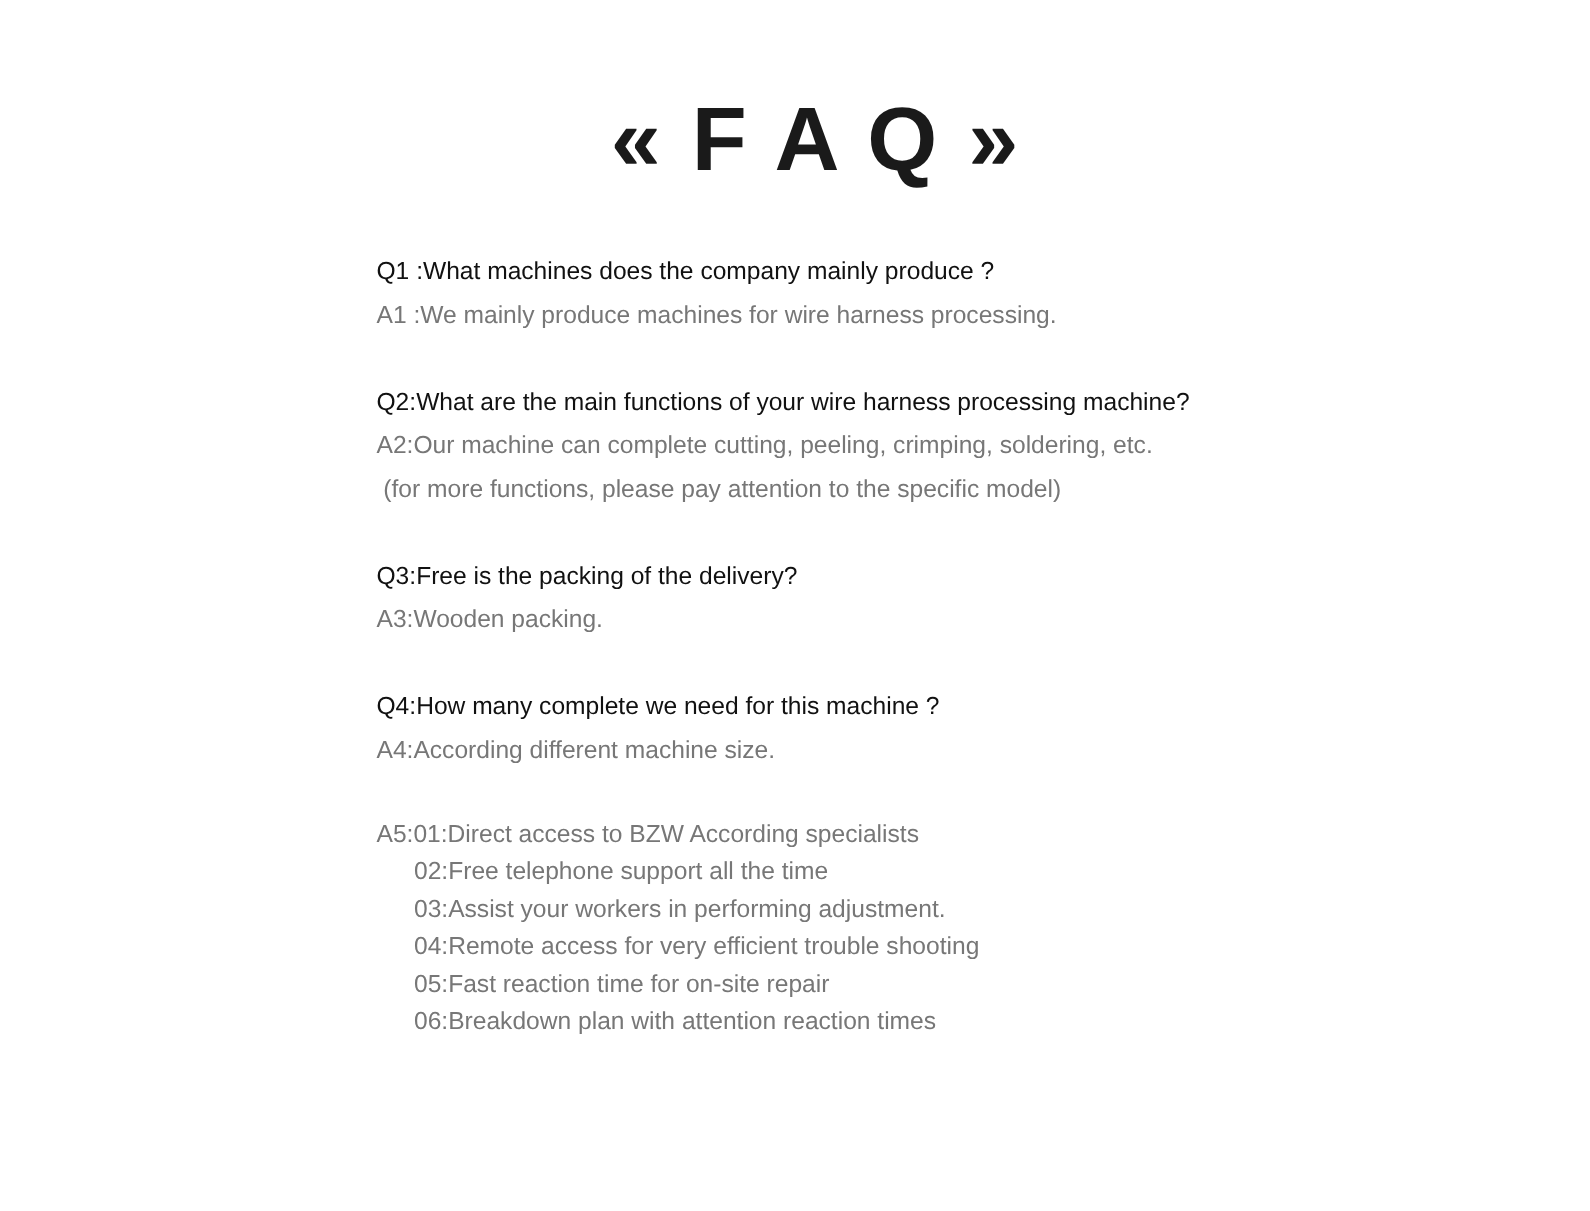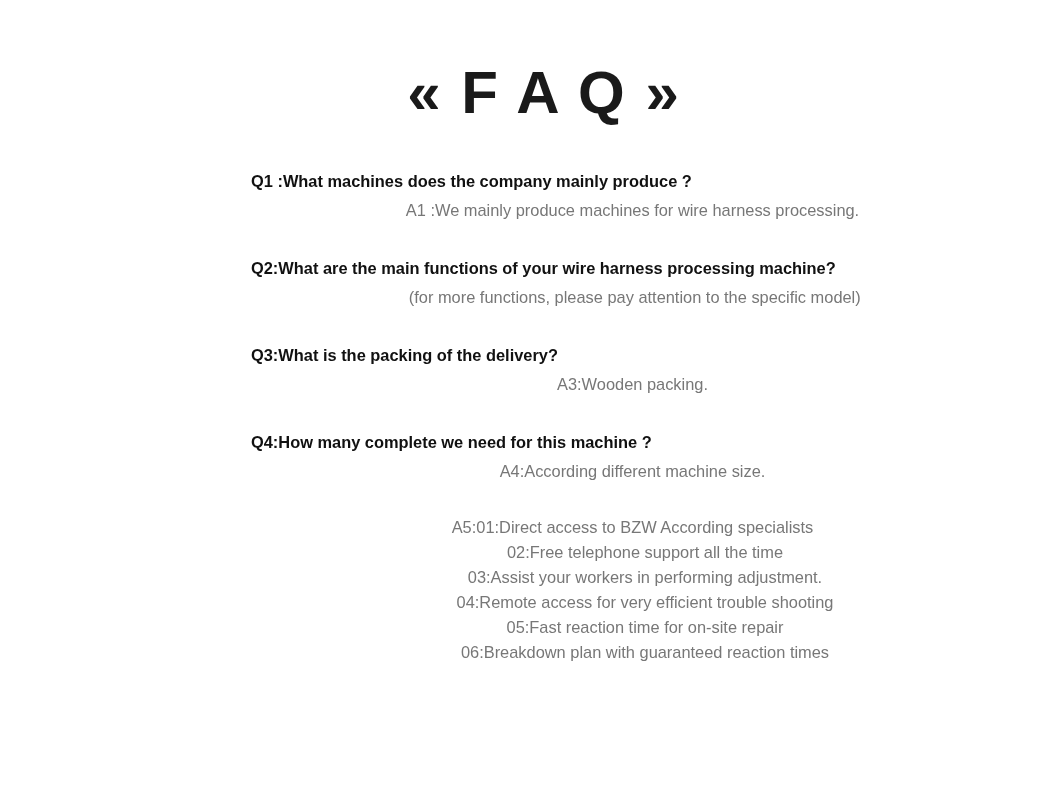--- a/index.html
+++ b/index.html
@@ -41,28 +41,27 @@
     position: absolute;
     left: 237px;
     top: 167px;
     right: 60px;
   }
   .qa-block {
     margin: 0 0 29px 0;
   }
   .question {
     font-size: 16.4px;
-    font-weight: 700;
+    font-weight: 400;
     line-height: 29px;
     color: var(--q-color);
     white-space: pre-wrap;
   }
   .answers {
     margin: 0;
-    text-align: center;
   }
   .answer-line {
     font-size: 16.4px;
     font-weight: 400;
     line-height: 29px;
     color: var(--a-color);
     white-space: pre-wrap;
   }
   .answers.tight { margin-top: 3px; }
   .answers.tight .answer-line { line-height: 25px; }
@@ -76,39 +75,40 @@
   <div class="content">
       <div class="qa-block">
         <div class="question">Q1 :What machines does the company mainly produce ?</div>
         <div class="answers">
           <div class="answer-line">A1 :We mainly produce machines for wire harness processing.</div>
         </div>
       </div>
       <div class="qa-block">
         <div class="question">Q2:What are the main functions of your wire harness processing machine?</div>
         <div class="answers">
+          <div class="answer-line">A2:Our machine can complete cutting, peeling, crimping, soldering, etc.</div>
           <div class="answer-line"> (for more functions, please pay attention to the specific model)</div>
         </div>
       </div>
       <div class="qa-block">
-        <div class="question">Q3:What is the packing of the delivery?</div>
+        <div class="question">Q3:Free is the packing of the delivery?</div>
         <div class="answers">
           <div class="answer-line">A3:Wooden packing.</div>
         </div>
       </div>
       <div class="qa-block">
         <div class="question">Q4:How many complete we need for this machine ?</div>
         <div class="answers">
           <div class="answer-line">A4:According different machine size.</div>
         </div>
       </div>
       <div class="qa-block">
         <div class="answers tight">
           <div class="answer-line">A5:01:Direct access to BZW According specialists</div>
           <div class="answer-line indent">02:Free telephone support all the time</div>
           <div class="answer-line indent">03:Assist your workers in performing adjustment.</div>
           <div class="answer-line indent">04:Remote access for very efficient trouble shooting</div>
           <div class="answer-line indent">05:Fast reaction time for on-site repair</div>
-          <div class="answer-line indent">06:Breakdown plan with guaranteed reaction times</div>
+          <div class="answer-line indent">06:Breakdown plan with attention reaction times</div>
         </div>
       </div>
     </div>
 </div>
 
 </body></html>

